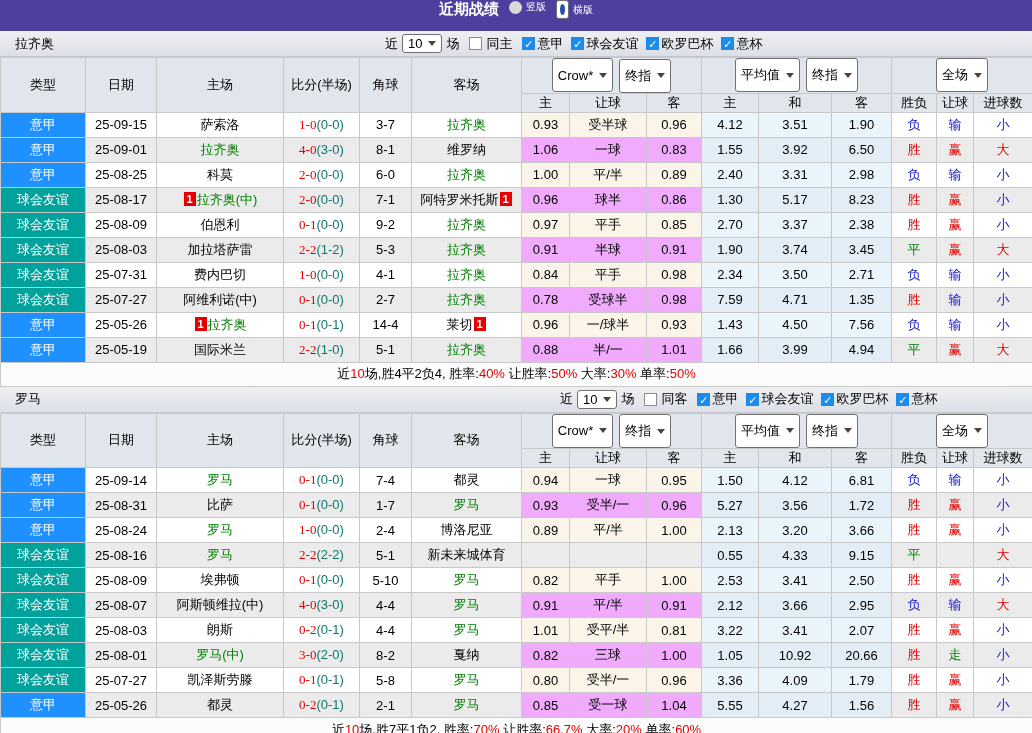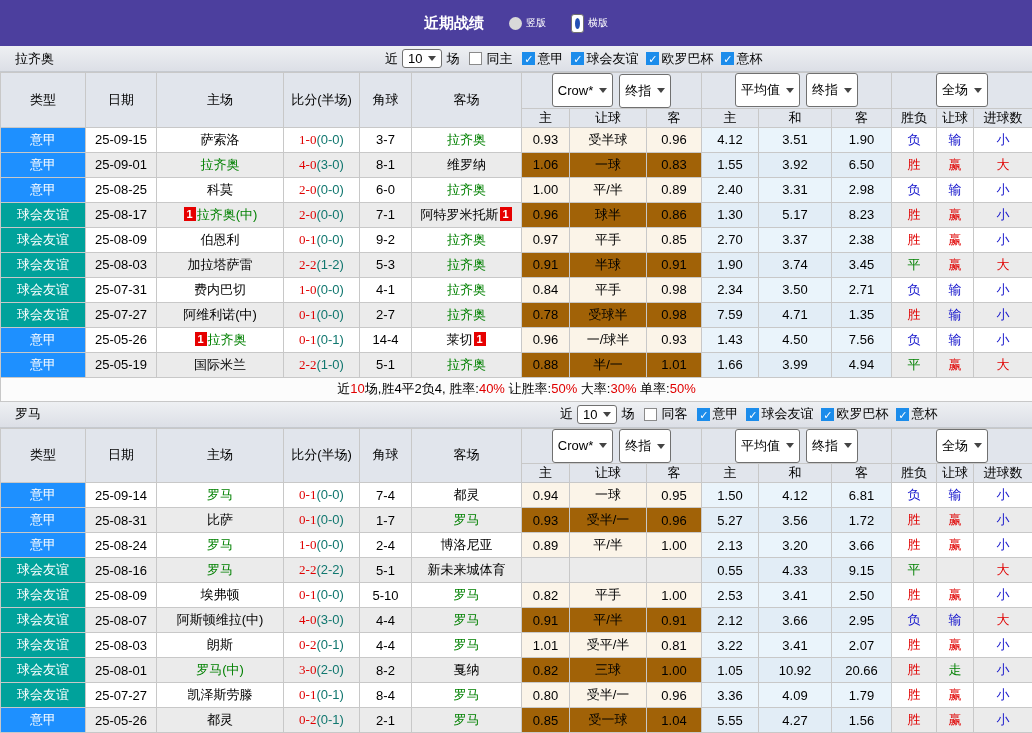--- a/index.html
+++ b/index.html
@@ -4,22 +4,22 @@
 <style>
   * { box-sizing: border-box; }
   html,body { margin:0; padding:0; }
   body {
     width:1032px; height:733px; overflow:hidden;
     font-family:"Liberation Sans","DejaVu Sans",sans-serif;
     font-size:13px; color:#000; background:#fff;
   }
   
   .title-bar {
-    height:46px; background:#4c3f9e; color:#fff;
-    display:flex; align-items:center; justify-content:center; gap:25px;
+    height:31px; background:#4c3f9e; color:#fff;
+    display:flex; align-items:flex-start; justify-content:center; gap:10px;
   }
   .title-bar .ttl { font-weight:bold; font-size:15px; }
   .title-bar label { display:inline-flex; align-items:center; gap:4px; font-size:10px; cursor:pointer; }
   .tradio { width:13px; height:13px; border-radius:50%; background:#d9d9d9; display:inline-block; position:relative; }
   .tradio.sel { background:#fff; }
   .tradio.sel::after { content:""; position:absolute; left:3px; top:3px; right:3px; bottom:3px; border-radius:50%; background:#2450b4; }
   
   .filter-bar {
     height:26px; background:linear-gradient(#eef0f3,#dcdfe6); position:relative;
     display:flex; align-items:center; border-bottom:1px solid #c5c9cf;
@@ -43,21 +43,21 @@
   table { border-collapse:collapse; table-layout:fixed; width:1032px; }
   th,td { border:1px solid #c8c8c8; text-align:center; padding:0 2px; white-space:nowrap; overflow:hidden; }
   thead th { background:#e1e5ec; font-weight:normal; height:19px; }
   thead .grp .sel { height:34px; margin:0 3px; }
   tbody td { height:25px; }
   .even td { background:#ebebeb; }
   td.serie { background:#1e90ff; color:#fff; }
   td.friendly { background:#00a29b; color:#fff; }
   td.cream { background:#fbf4e8; }
   td.lblue { background:#eaf4fb; }
-  .even td.cream { background:#a16207; }
+  .even td.cream { background:#f0abfc; }
   .even td.lblue { background:#e2edf6; }
   .tg { color:#008000; }
   .ft { color:#e00000;font-family:Liberation Serif, serif; }
   .ht { color:#0f766e; }
   .cr { color:#e00000; }
   .cb2,.cbl { color:#1414cc; }
   td.cr { color:#e00000; } td.cbl { color:#1414cc; } td.cg { color:#008000; }
   .card {
     display:inline-block; background:#e60000; color:#fff; font-weight:bold; font-size:11px;
     width:12px; height:14px; line-height:14px; margin:0 1px; vertical-align:1px;
@@ -557,21 +557,21 @@
   <td class="lblue">20.66</td>
   <td class="cr">胜</td>
   <td class="cg">走</td>
   <td class="cbl">小</td>
 </tr>
           <tr>
   <td class="friendly">球会友谊</td>
   <td>25-07-27</td>
   <td><span>凯泽斯劳滕</span></td>
   <td><span class="ft">0-1</span><span class="ht">(0-1)</span></td>
-  <td>8-4</td>
+  <td>5-8</td>
   <td><span class="tg">罗马</span></td>
   <td class="cream">0.80</td>
   <td class="cream">受半/一</td>
   <td class="cream">0.96</td>
   <td class="lblue">3.36</td>
   <td class="lblue">4.09</td>
   <td class="lblue">1.79</td>
   <td class="cr">胜</td>
   <td class="cr">赢</td>
   <td class="cbl">小</td>

